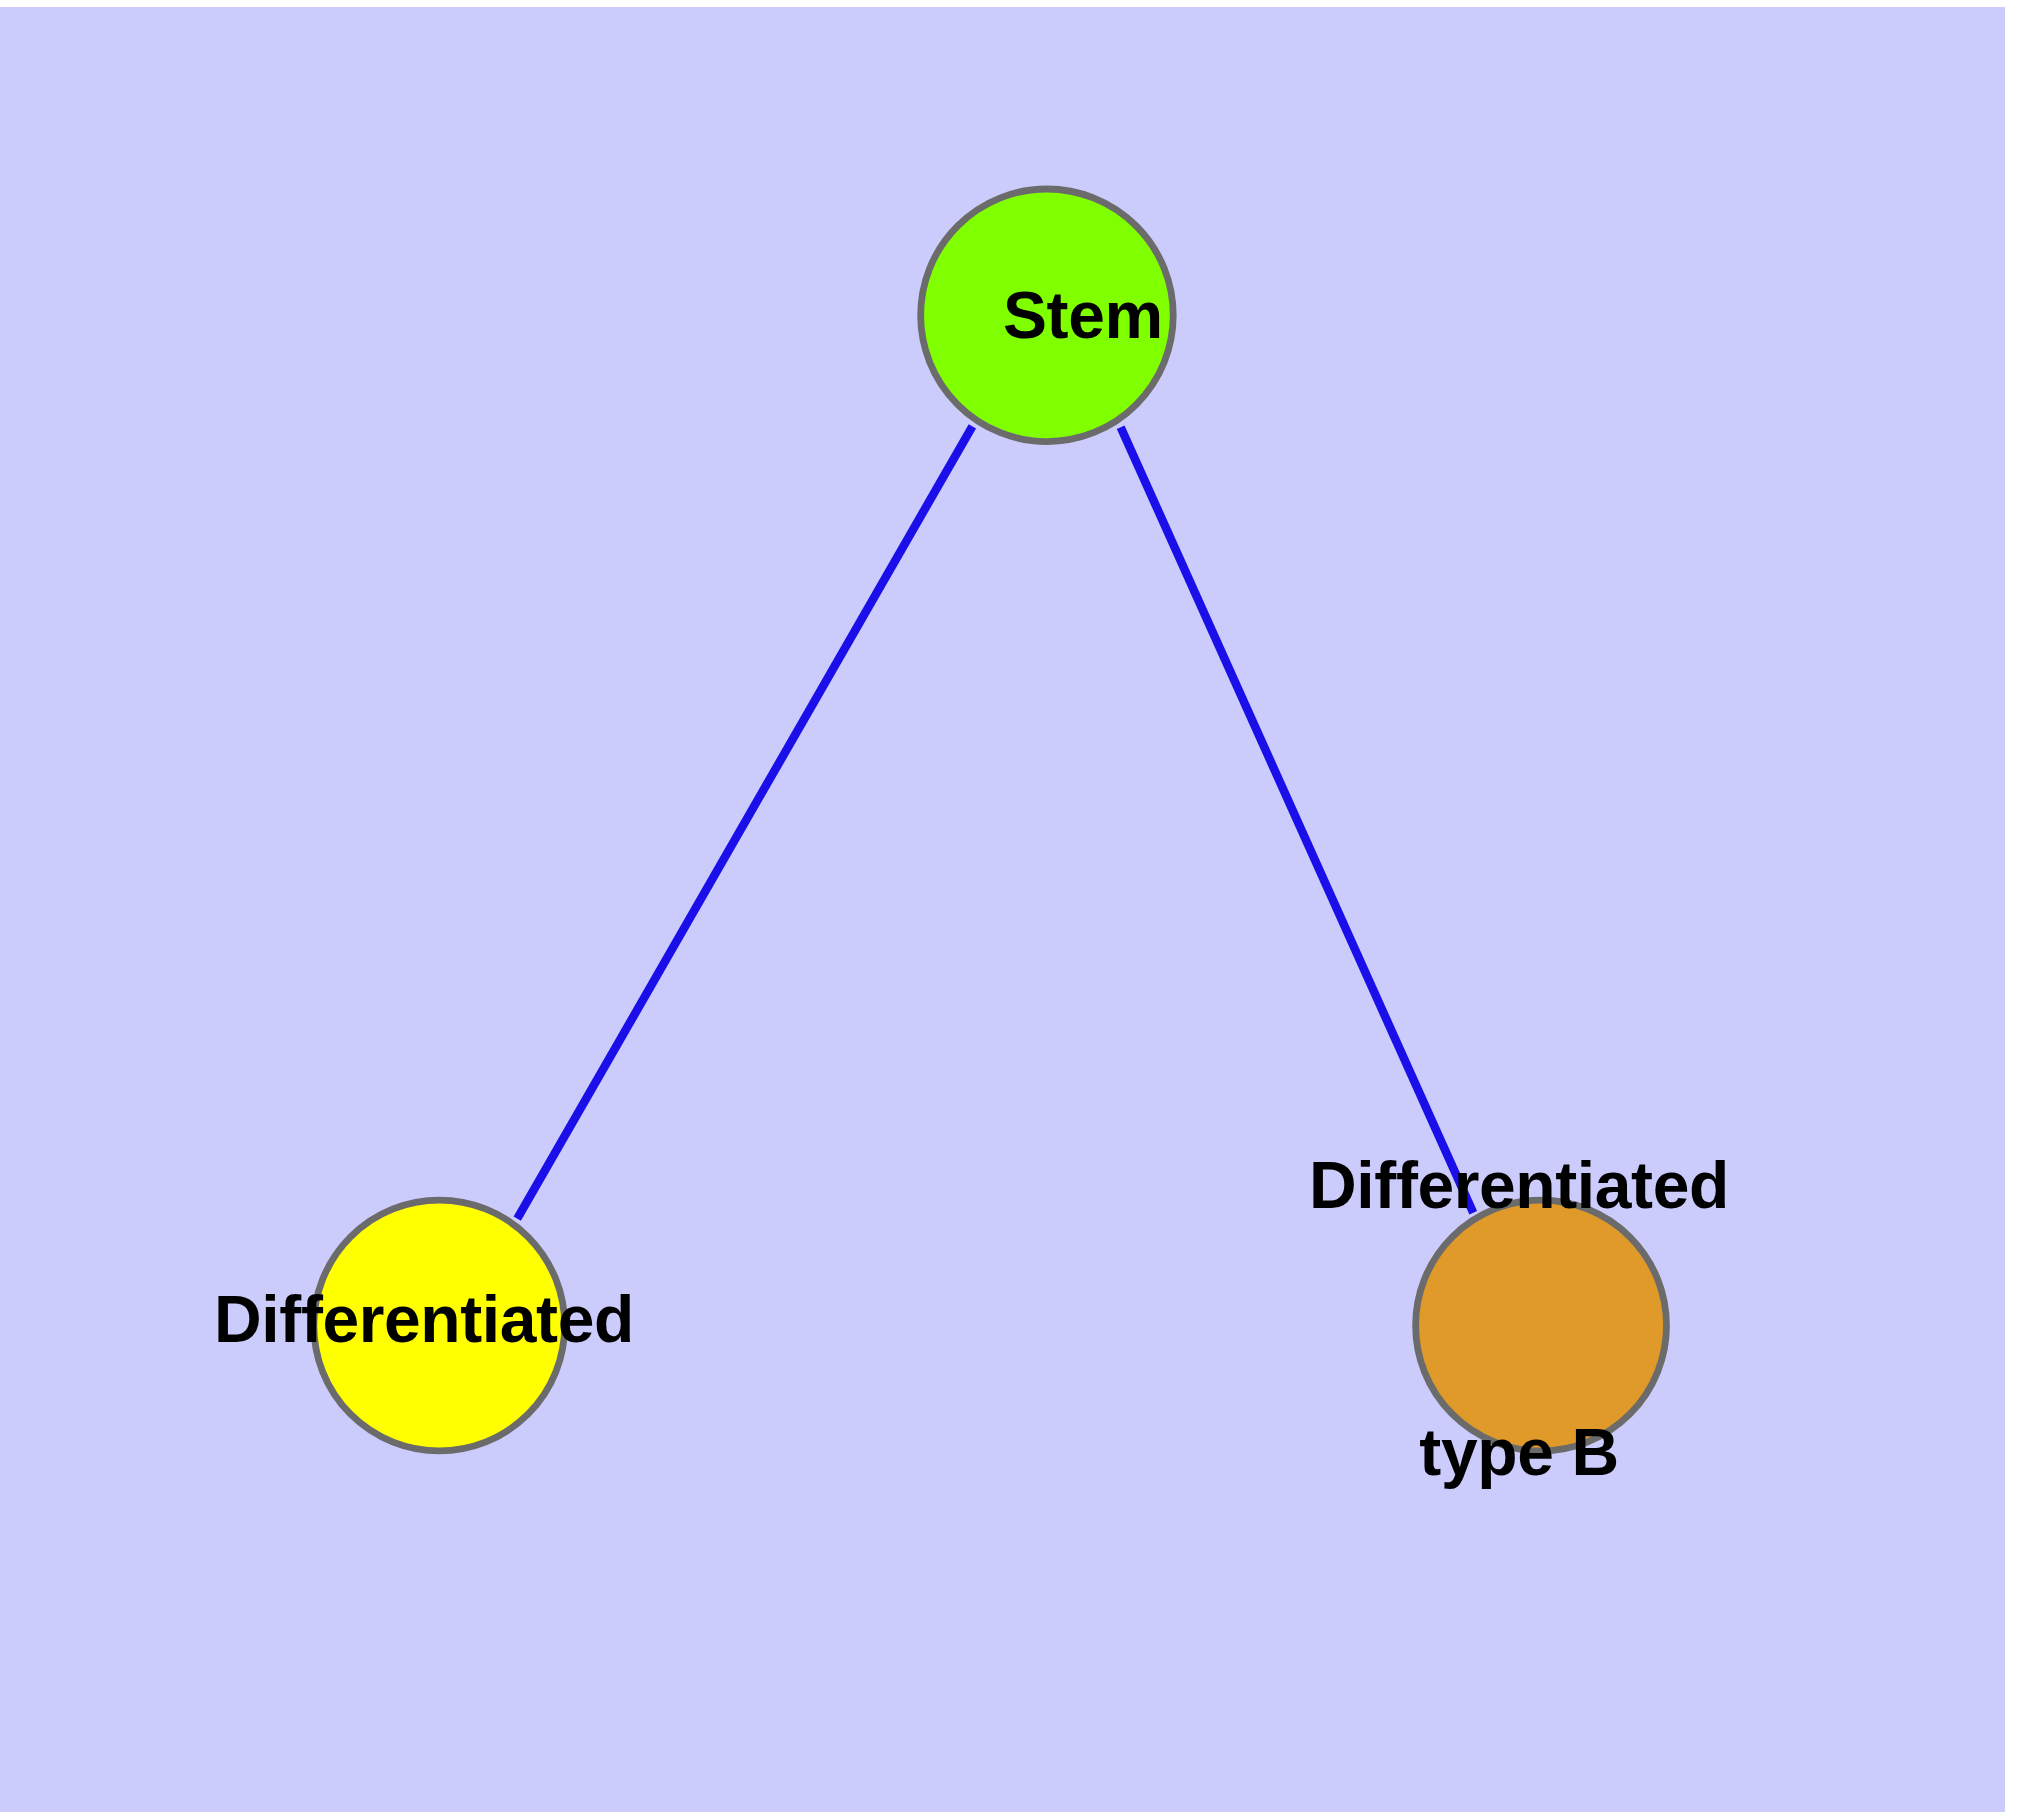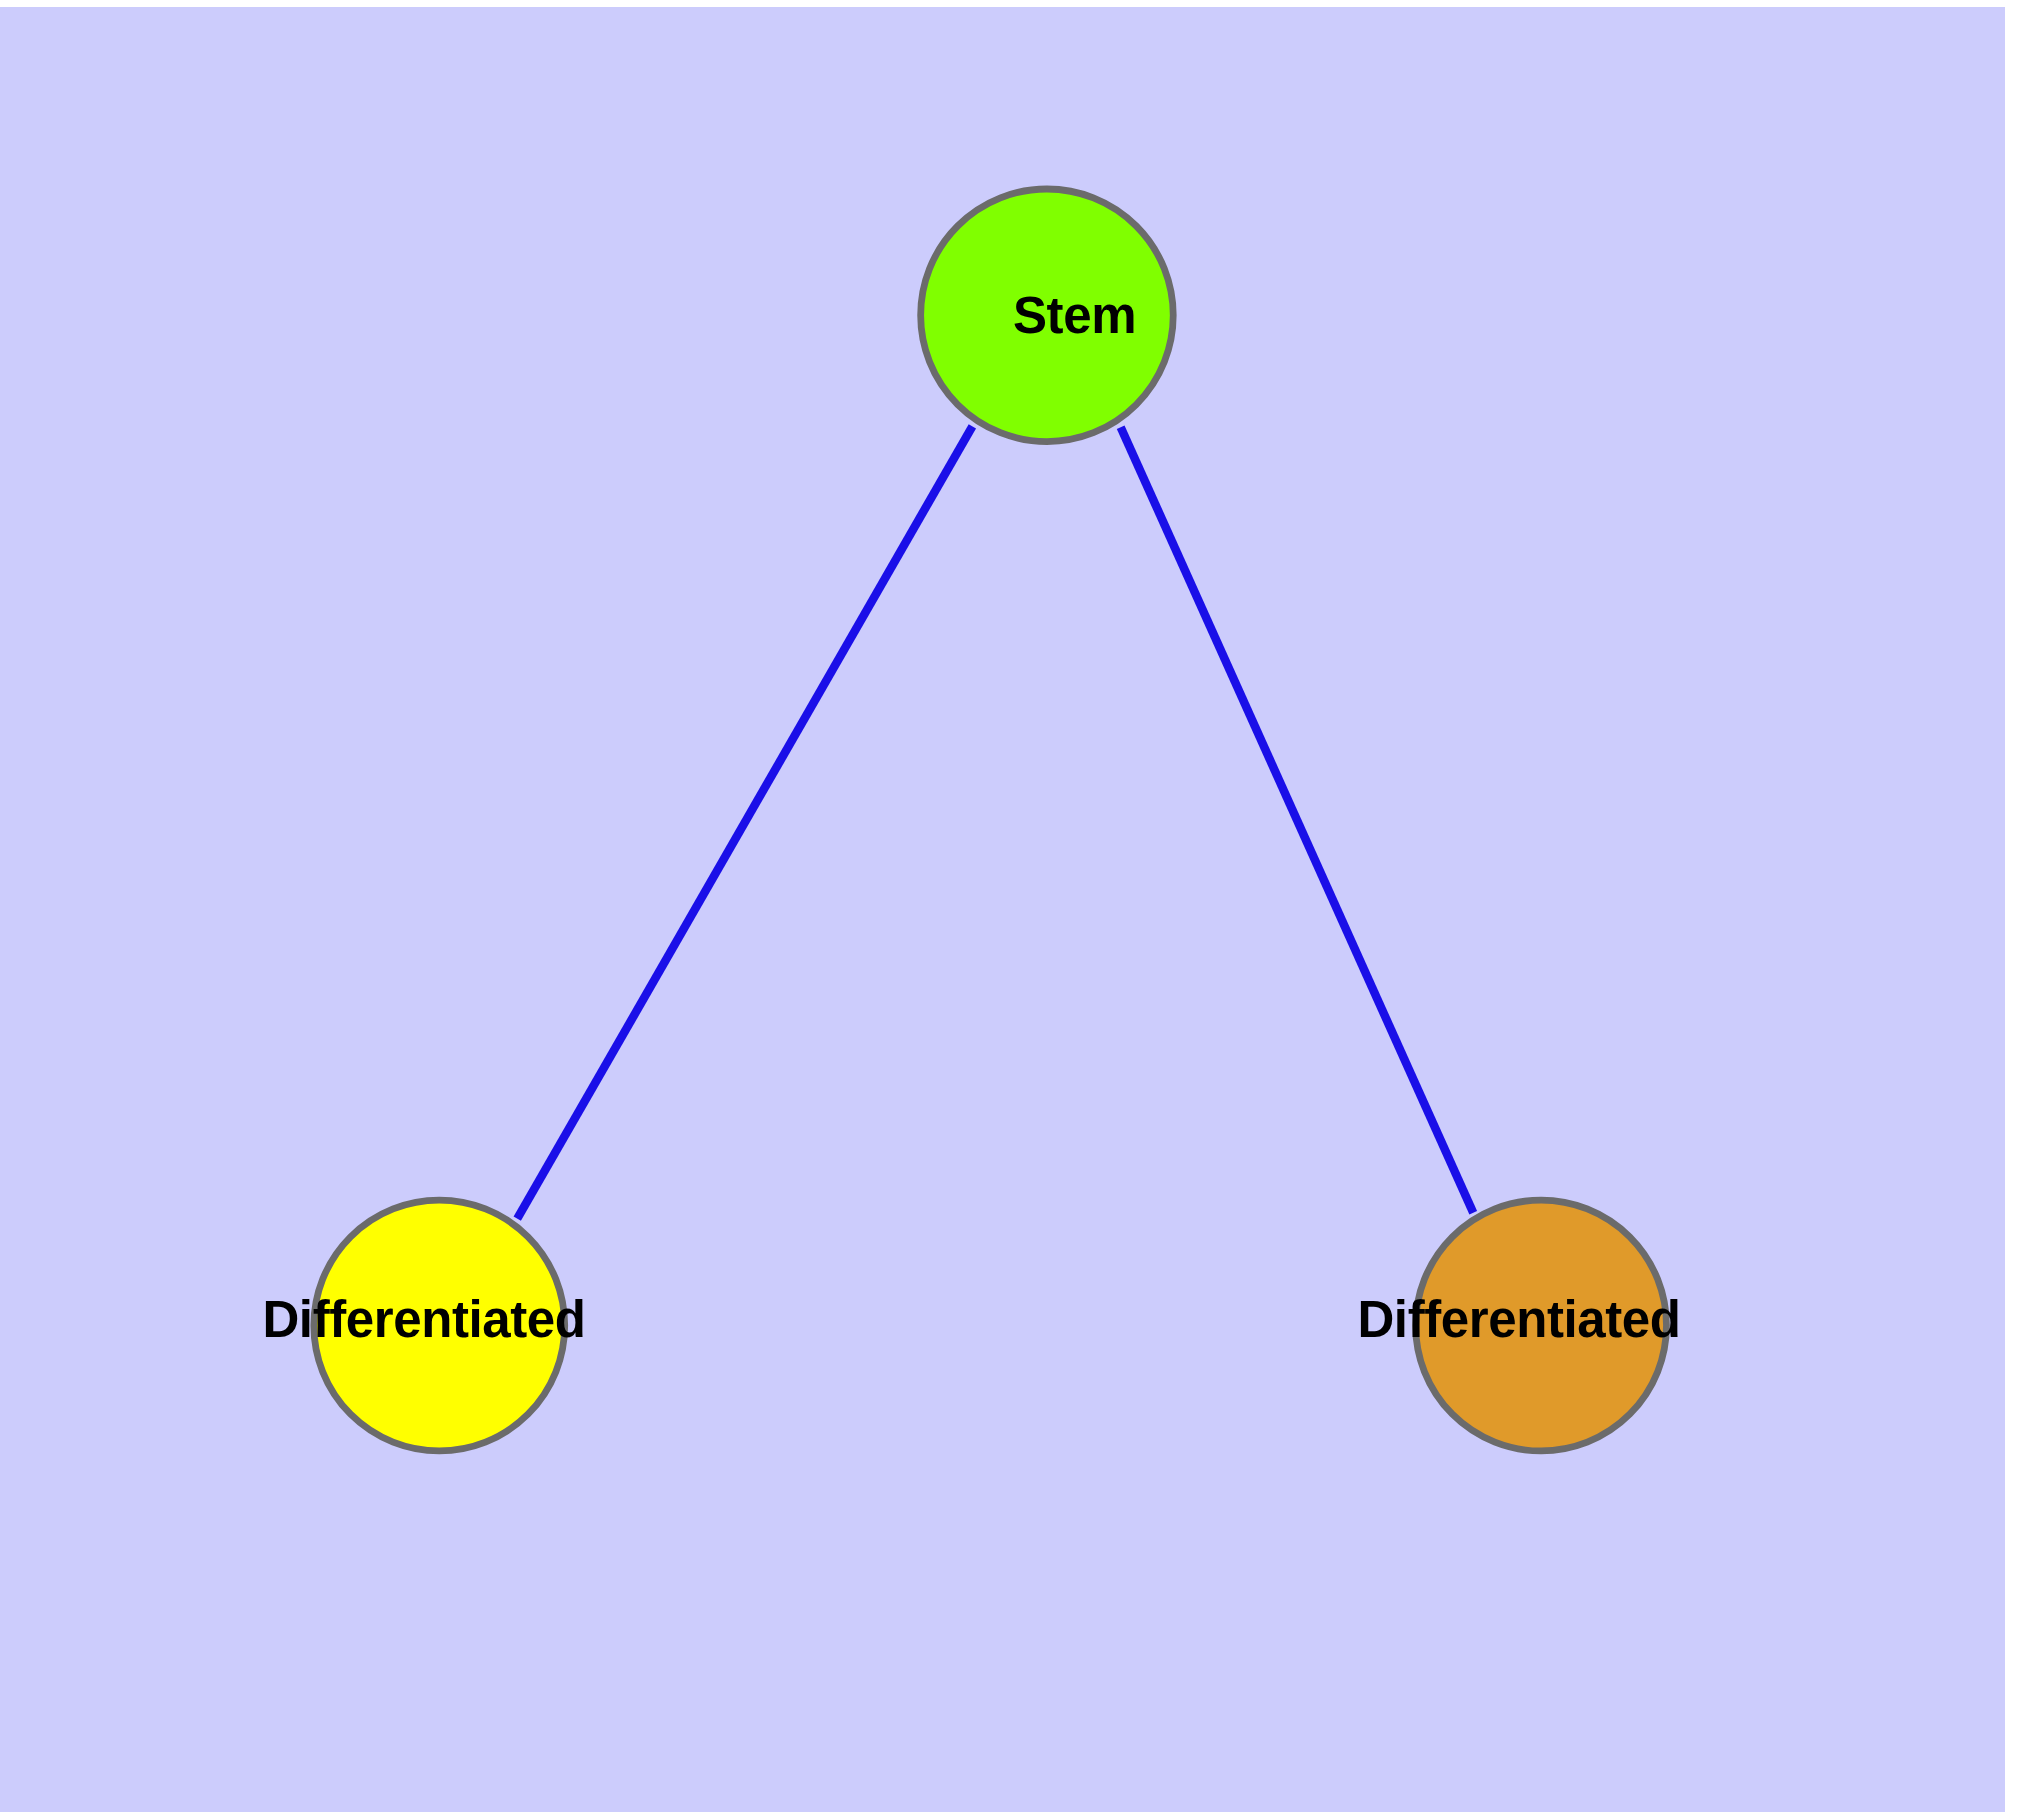--- a/index.html
+++ b/index.html
@@ -28,21 +28,21 @@
     left: 0;
     top: 0;
     width: 2021px;
     height: 1812px;
   }
   .node-label {
     position: absolute;
     color: #000000;
     font-weight: bold;
     font-family: "Liberation Sans", "DejaVu Sans", sans-serif;
-    font-size: 51px;
+    font-size: 66px;
     line-height: 89px;
     text-align: center;
     white-space: pre;
     letter-spacing: -0.4px;
     transform: translate(-50%, -50%);
     pointer-events: none;
   }
 </style>
 </head>
 <body>
@@ -68,16 +68,17 @@
   <div class="node-label" style="left: 1047px; top: 315px; color: rgb(0, 0, 0);">
     <span>Stem</span>
   </div>
 
   <div class="node-label" style="left: 424px; top: 1319px; color: rgb(0, 0, 0);">
     <div>Differentiated</div>
   </div>
 
   <div class="node-label" style="left: 1519px; top: 1319px; color: rgb(0, 0, 0);">
     <div>Differentiated</div>
+    <div>type B</div>
   </div>
 
 </div>
 
 
 </body></html>

